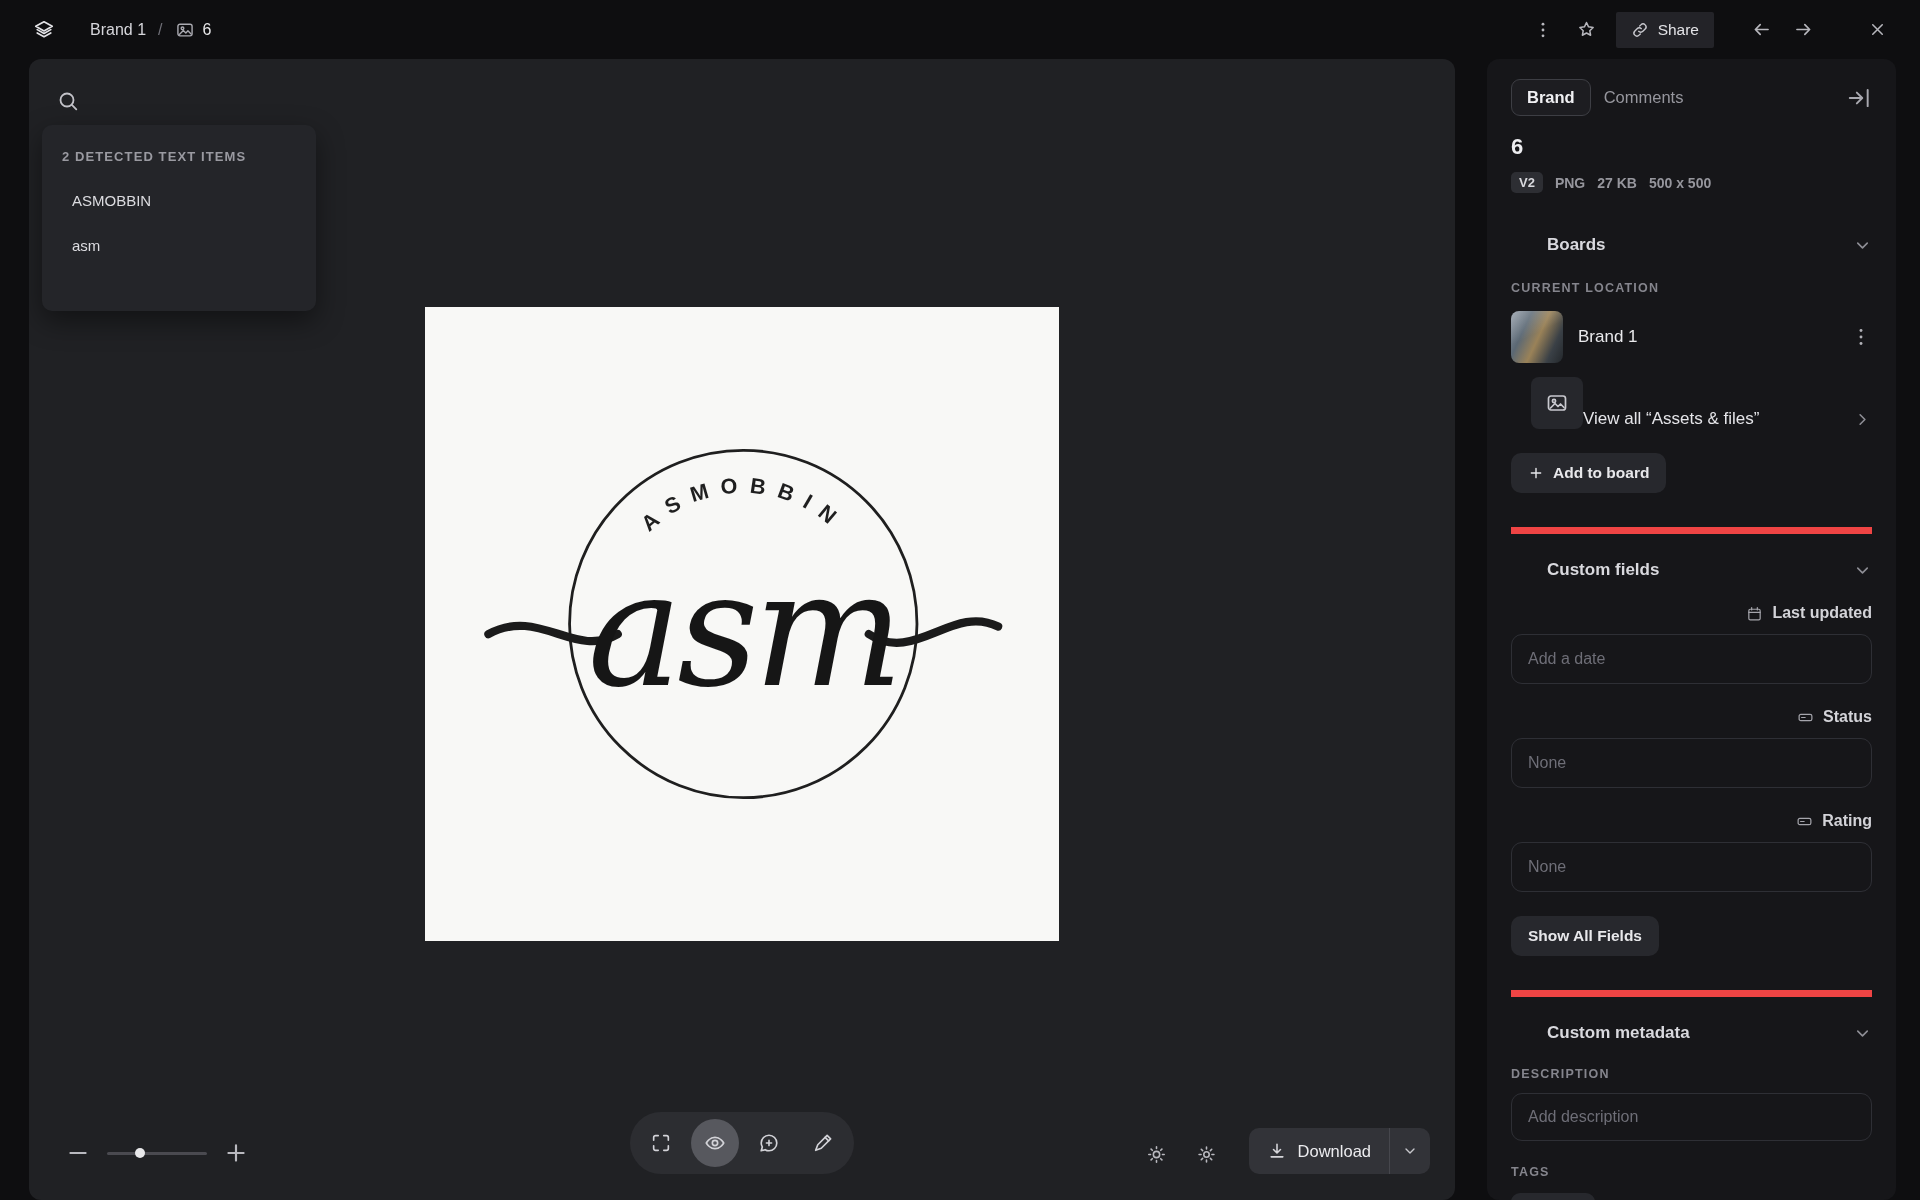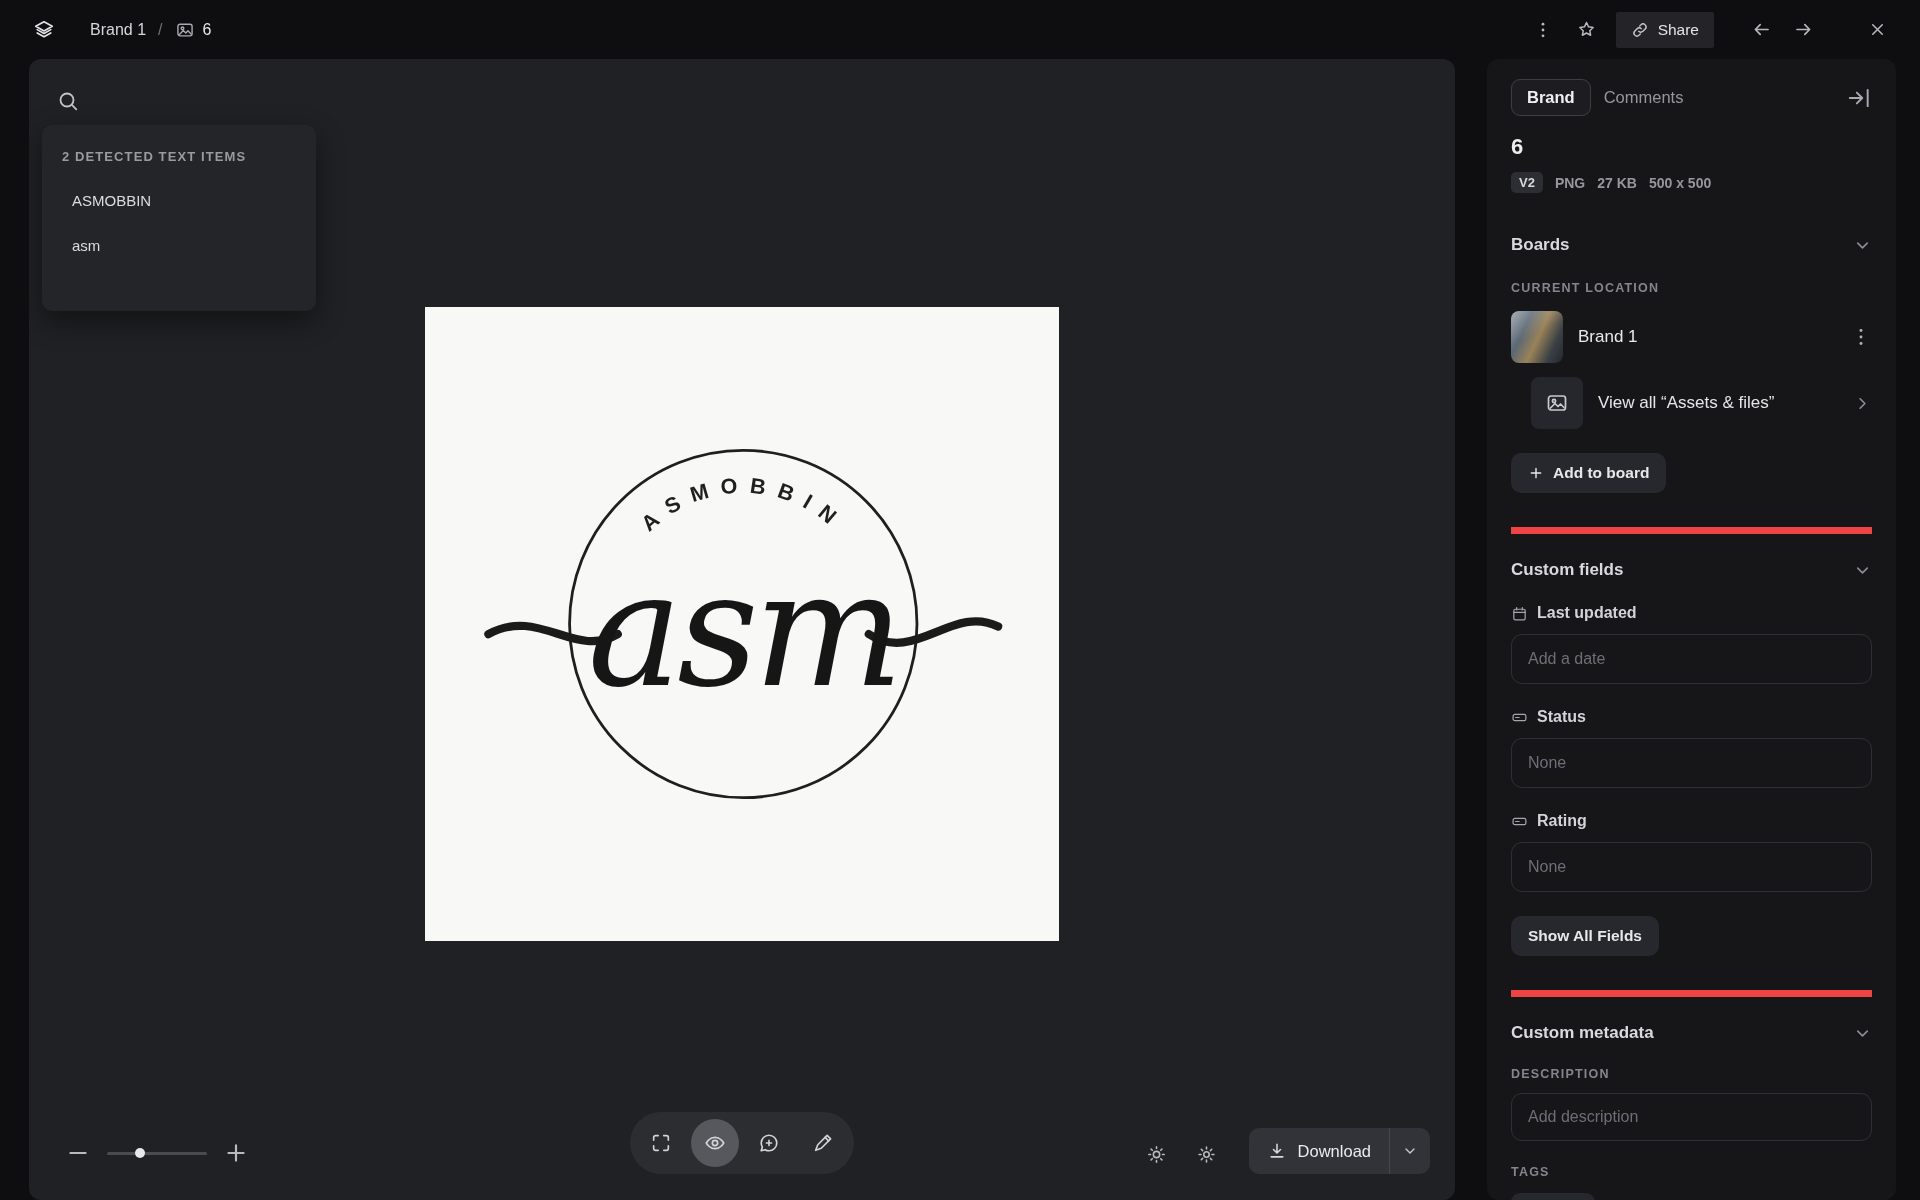--- a/index.html
+++ b/index.html
@@ -109,55 +109,55 @@
 
   .asset-title { margin-top:18px; font-size:22px; font-weight:700; color:#ededf0; }
   .meta-row { margin-top:12px; display:flex; align-items:center; gap:12px; }
   .badge-version {
     background:#2d2e33; border-radius:5px; padding:3px 8px; font-size:13px; font-weight:700; color:#d9d9dd;
   }
   .meta-item { font-size:14px; color:#96969d; font-weight:600; }
 
   .section { margin-top:42px; }
   .section.bordered { border-top:7px solid #ef4444; padding-top:26px; margin-top:34px; }
-  .section-header { display:flex; align-items:center; cursor:pointer; }
+  .section-header { display:flex; align-items:center; cursor:pointer;margin-left:36px; }
   .section-title { font-size:17px; font-weight:700; color:#d9d9de; }
   .section-chevron { margin-left:auto; width:19px; height:19px; color:#8e8e95; }
 
   .subtle-label { font-size:12.5px; letter-spacing:1.2px; font-weight:700; color:#85858d; }
   .mt26 { margin-top:26px; } .mt24 { margin-top:24px; }
 
   .board-row { display:flex; align-items:center; gap:15px; margin-top:16px; cursor:pointer; }
   .board-thumb {
     width:52px; height:52px; border-radius:8px;
     background:
       linear-gradient(155deg, rgba(255,255,255,.25), rgba(255,255,255,0) 45%),
       linear-gradient(115deg, #8b95a1 0%, #5b6874 28%, #9a8258 52%, #3a4046 78%, #23272b 100%);
   }
   .board-name { font-size:17px; color:#e9e9ec; }
   .board-kebab { margin-left:auto; width:22px; height:22px; color:#b2b2b8; cursor:pointer; }
 
-  .viewall-row { display:flex; align-items:center; gap:15px; margin-top:14px; cursor:pointer;padding-left:20px; }
+  .viewall-row { display:flex; align-items:flex-end; margin-top:14px; cursor:pointer;padding-left:20px; }
   .viewall-tile {
     width:52px; height:52px; border-radius:8px; background:#26272c;
     display:flex; align-items:center; justify-content:center; color:#c9c9cf;
   }
   .viewall-tile .icon { width:24px; height:24px; }
   .viewall-label { font-size:17px; color:#e5e5e9; }
   .viewall-chevron { margin-left:auto; width:19px; height:19px; color:#8e8e95; }
 
   .pill-btn {
     display:inline-flex; align-items:center; gap:9px; background:#27282d; border-radius:10px;
     padding:11px 17px; font-size:15.5px; font-weight:700; color:#e8e8eb; cursor:pointer;
   }
   .pill-btn .icon { width:16px; height:16px; }
   .addboard-btn { margin-top:24px; }
 
   .field-block { margin-top:24px; }
-  .field-label-row { display:flex; align-items:center; gap:9px; color:#d3d3d8; }
+  .field-label-row { display:flex; align-items:center; gap:9px; color:#d3d3d8;justify-content:flex-end; }
   .field-label-row .icon { width:17px; height:17px; color:#a5a5ac; }
   .field-label { font-size:16px; font-weight:700; }
   .field-input {
     margin-top:12px; width:100%; height:50px; background:transparent;
     border:1px solid #2e2f35; border-radius:11px; padding:0 16px;
     font-family:"Liberation Sans", sans-serif; font-size:16px; color:#e8e8ea; outline:none;
   }
   input::placeholder { color:#6e6e77; }
   .showall-btn { margin-top:24px; }
 

